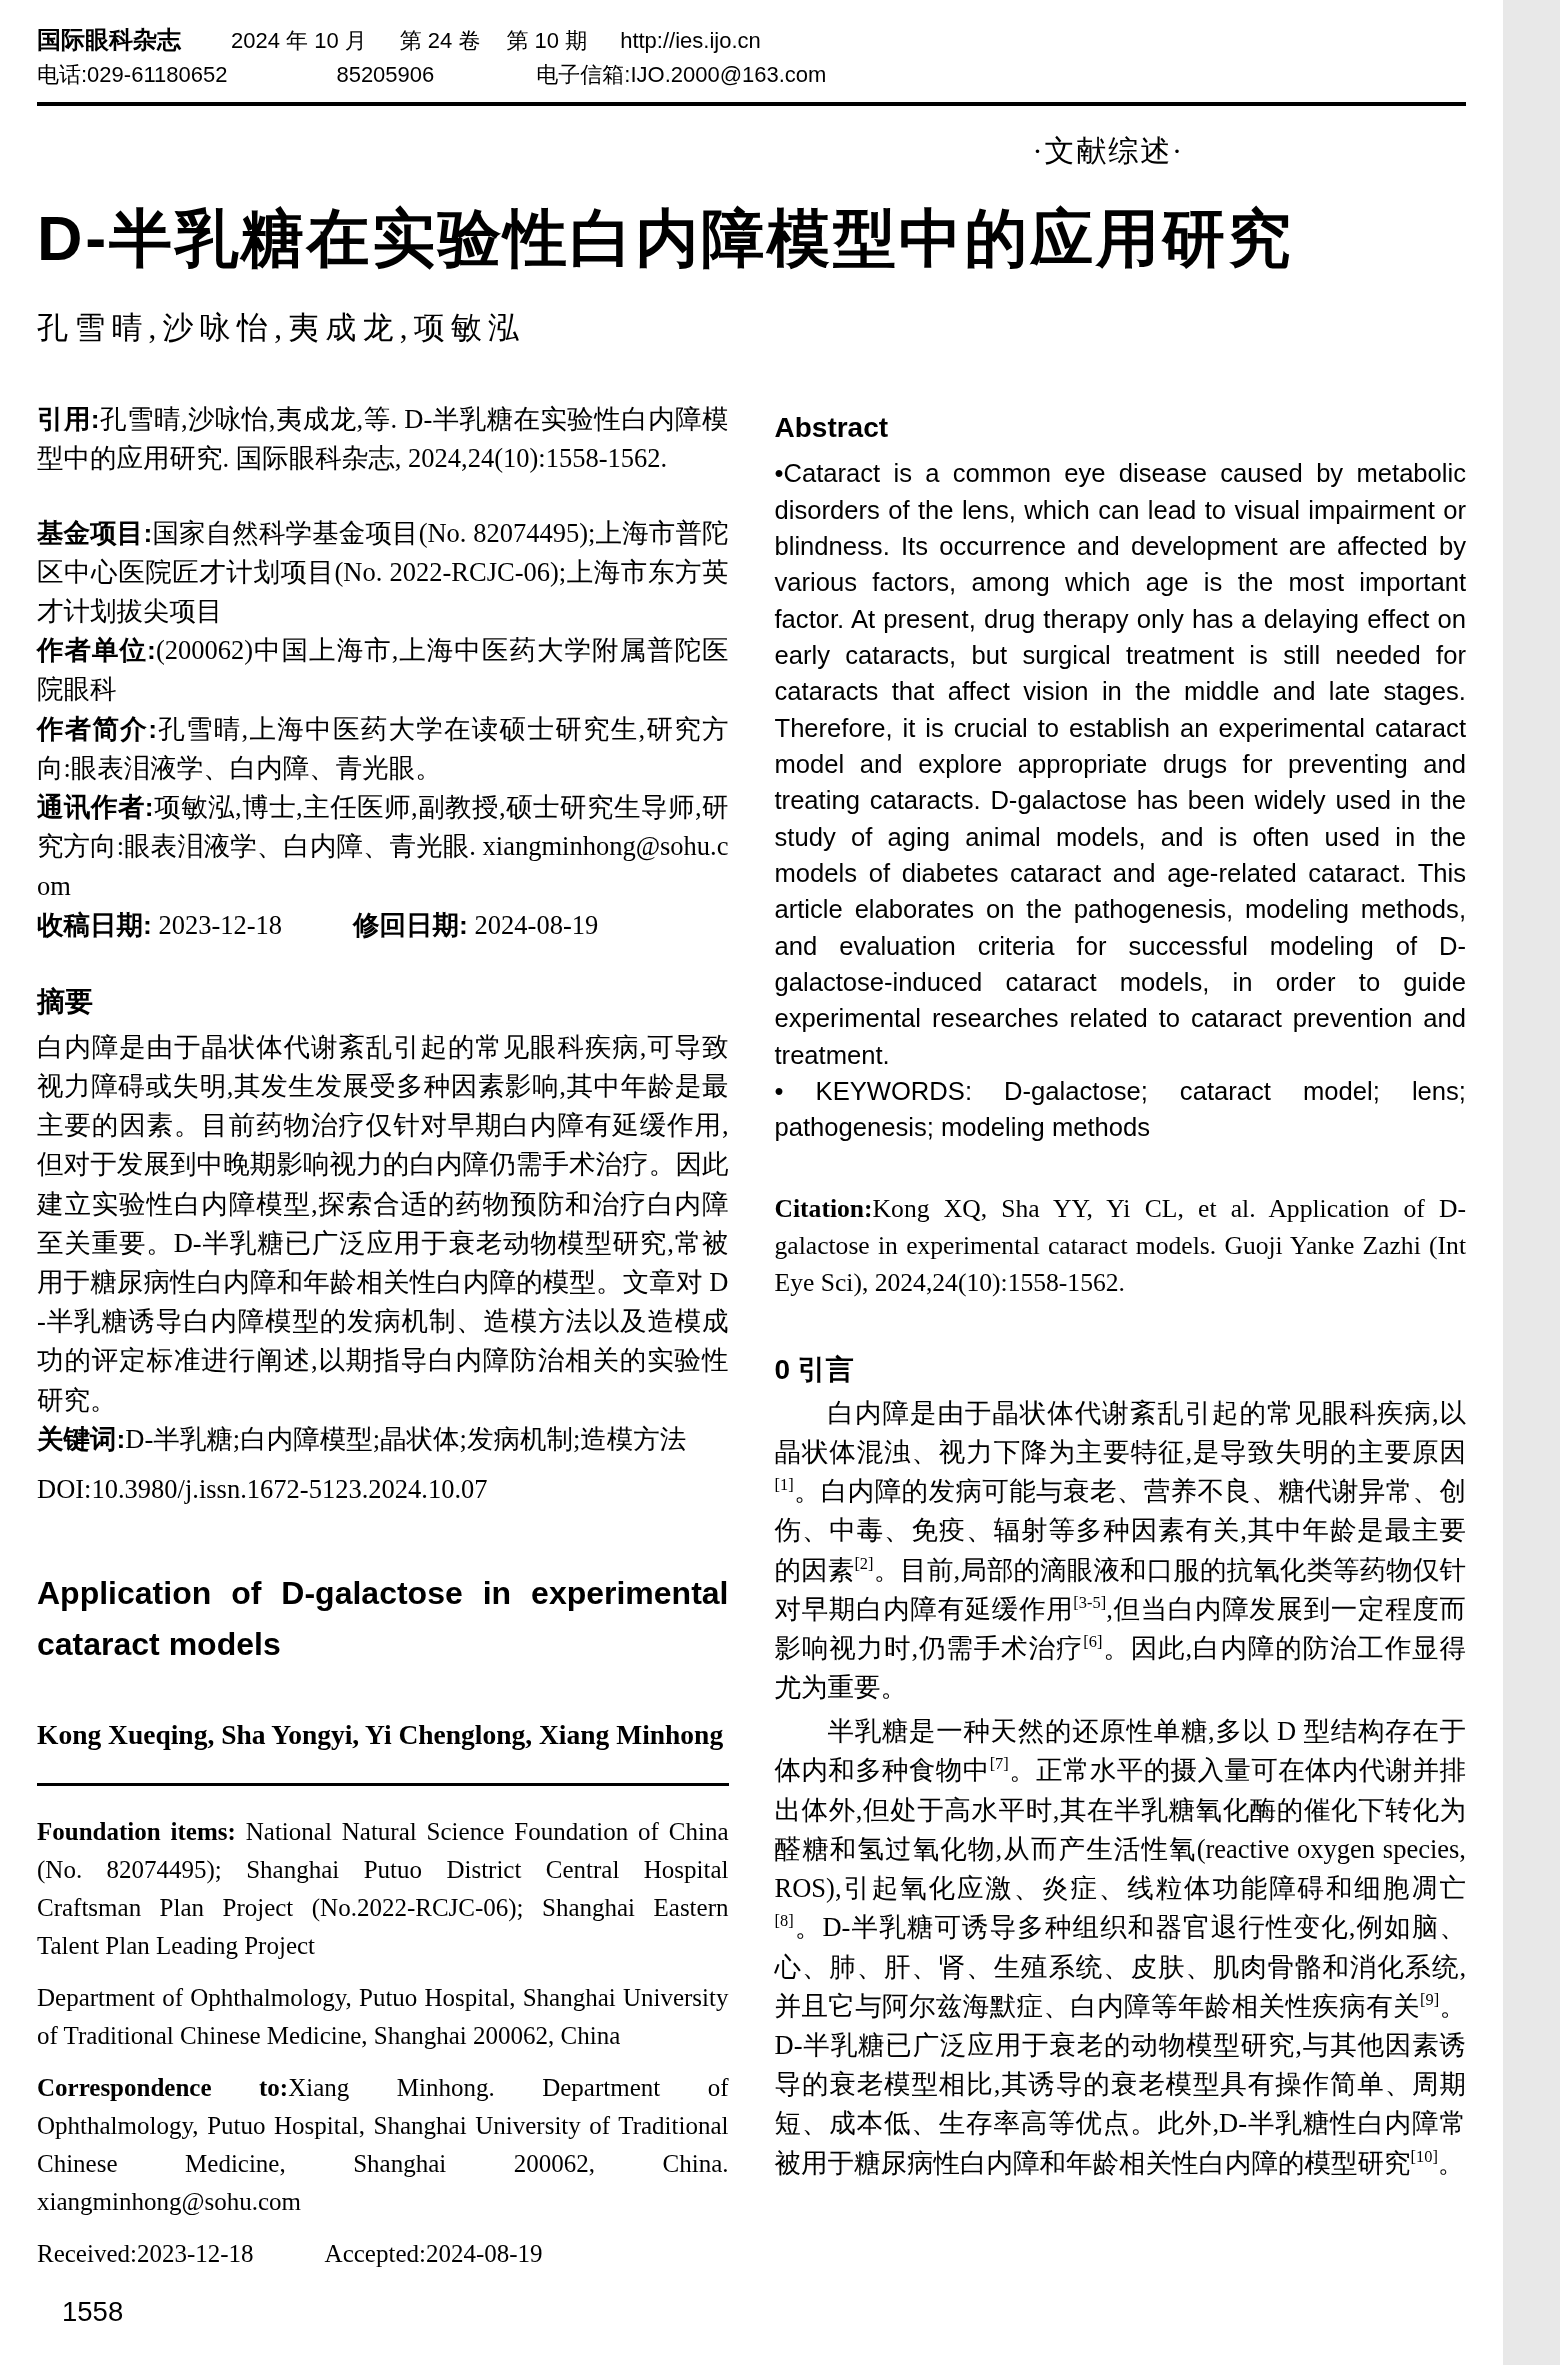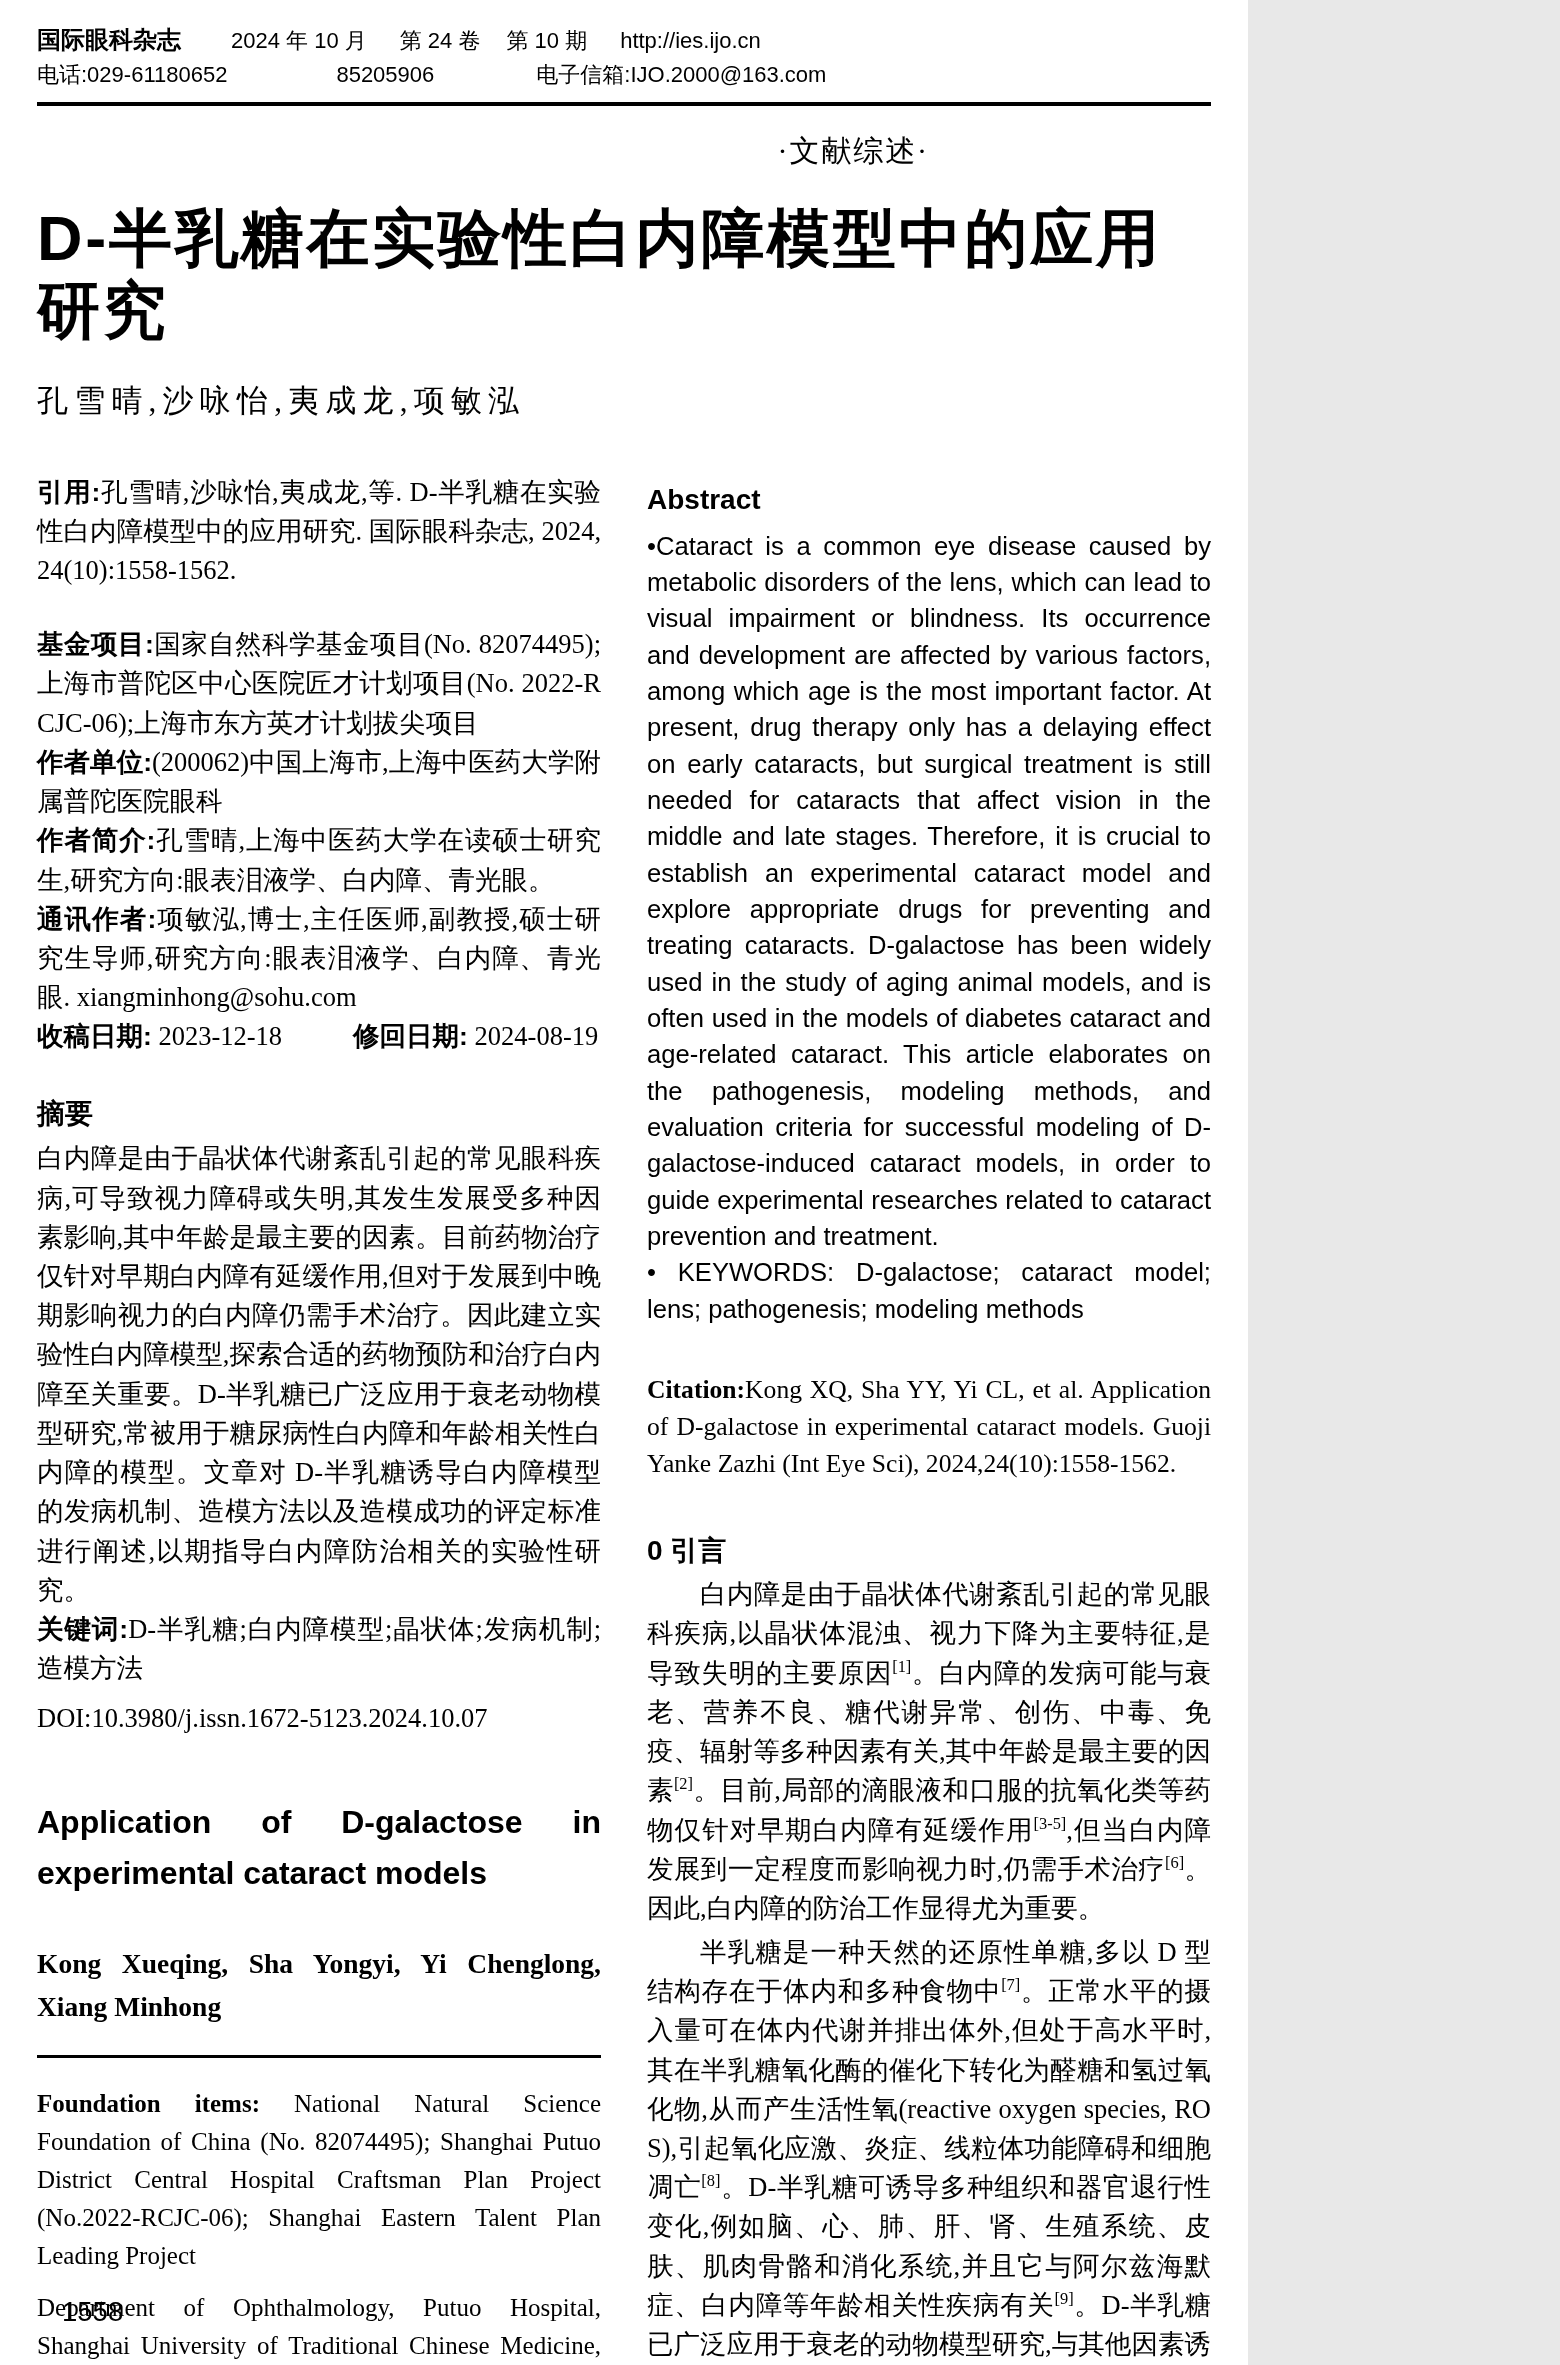--- a/index.html
+++ b/index.html
@@ -1,17 +1,17 @@
 <!DOCTYPE html>
 <html style="font-size:7.6px"><head>
 <meta charset="utf-8">
 <style>
   html,body{margin:0;padding:0;background:#e8e8e8;}
   .page{
-    width:1248px;height:2366px;background:#ffffff;color:#000000;
+    width:1503px;height:2366px;background:#ffffff;color:#000000;
     font-family:"Liberation Serif", serif;
     position:relative;overflow:hidden;box-sizing:border-box;
     padding:21px 37px 0 37px;
   }
   
   .hdr-line{font-family:"Liberation Sans", sans-serif;font-size:22px;line-height:1.55;white-space:nowrap;}
   .hdr-journal{font-weight:bold;font-size:24px;}
   .hg-xl{display:inline-block;width:50px;}
   .hg-l{display:inline-block;width:33px;}
   .hg-m{display:inline-block;width:26px;}
@@ -96,20 +96,21 @@
       <h2 class="en-title" style="margin-bottom:0;">Application of D-galactose in experimental cataract models</h2>
 
       <p class="en-authors">Kong Xueqing, Sha Yongyi, Yi Chenglong, Xiang Minhong</p>
 
       <hr class="footnote-rule">
 
       <p class="en-foot fn-first"><span class="label-hei" style="font-family:'Liberation Serif', serif;">Foundation items:</span> <span>National Natural Science Foundation of China (No. 82074495); Shanghai Putuo District Central Hospital Craftsman Plan Project (No.2022-RCJC-06); Shanghai Eastern Talent Plan Leading Project</span></p>
 
       <p class="en-foot fn-next">Department of Ophthalmology, Putuo Hospital, Shanghai University of Traditional Chinese Medicine, Shanghai 200062, China</p>
 
+      <p class="en-foot fn-next"><span class="label-hei" style="font-family:'Liberation Serif', serif;">Correspondence to:</span><span>Xiang Minhong. Department of Ophthalmology, Putuo Hospital, Shanghai University of Traditional Chinese Medicine, Shanghai 200062, China. xiangminhong@sohu.com</span></p>
 
       <p class="en-foot fn-next"><span>Received:</span><span>2023-12-18</span><span class="gap-inline"></span><span>Accepted:</span><span>2024-08-19</span></p>
 
     </div>
 
     <div class="col">
 
       <div class="sec-heading abstract-en-heading">Abstract</div>
 
       <p class="en-abstract abstract-en-text"><span>•</span><span>Cataract is a common eye disease caused by metabolic disorders of the lens, which can lead to visual impairment or blindness. Its occurrence and development are affected by various factors, among which age is the most important factor. At present, drug therapy only has a delaying effect on early cataracts, but surgical treatment is still needed for cataracts that affect vision in the middle and late stages. Therefore, it is crucial to establish an experimental cataract model and explore appropriate drugs for preventing and treating cataracts. D-galactose has been widely used in the study of aging animal models, and is often used in the models of diabetes cataract and age-related cataract. This article elaborates on the pathogenesis, modeling methods, and evaluation criteria for successful modeling of D-galactose-induced cataract models, in order to guide experimental researches related to cataract prevention and treatment.</span></p>

